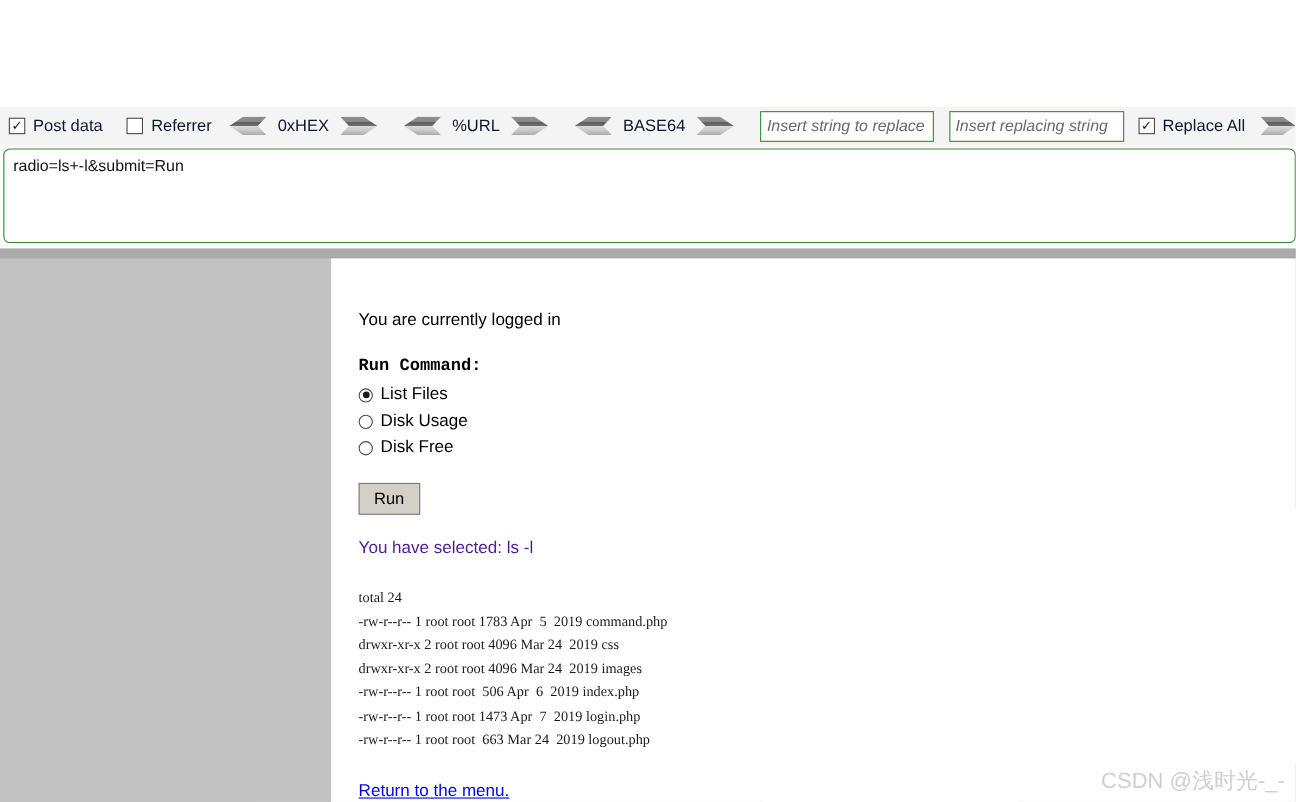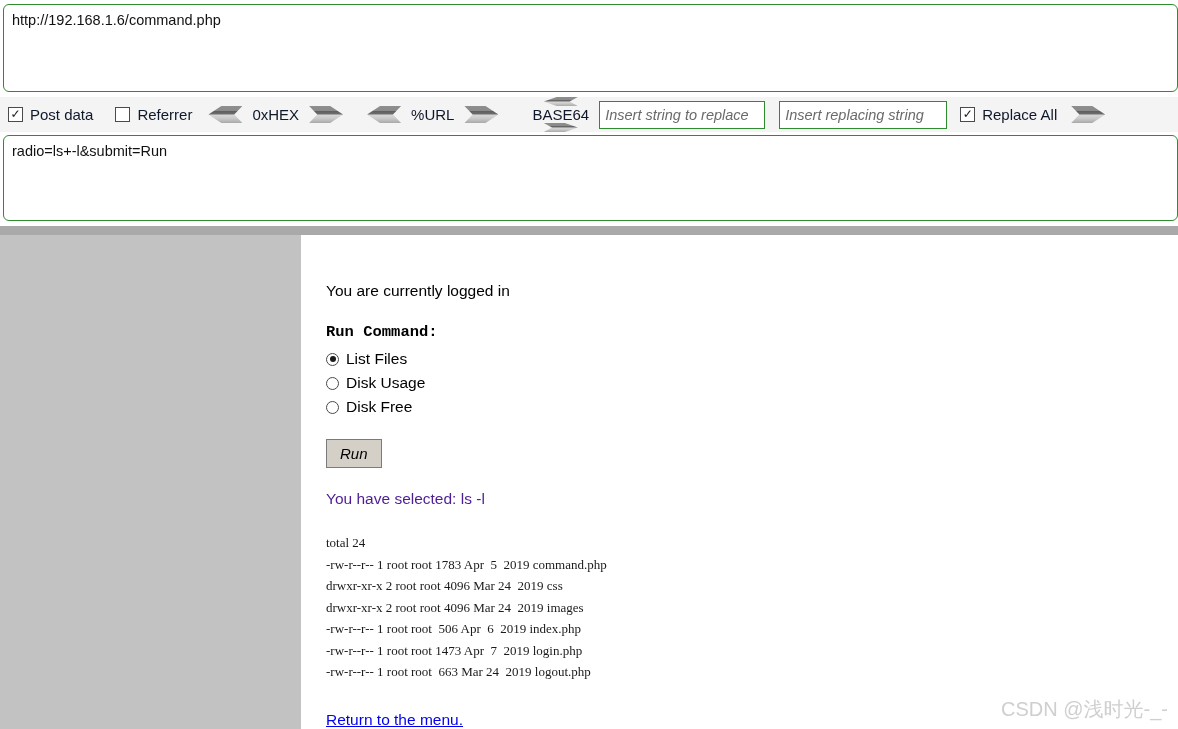--- a/index.html
+++ b/index.html
@@ -220,21 +220,20 @@
     margin: 20px 0 0 0;
     display: inline-block;
     box-sizing: border-box;
     padding: 5px 13px;
     background: #d4d0c8;
     border: 1px solid #7b7b7b;
     font-family: "Liberation Sans", sans-serif;
     font-size: 15px;
     color: #000000;
     cursor: pointer;
-    font-style: italic;
   }
 
   .selected-line {
     font-size: 15.5px;
     color: #4c1d95;
     margin: 22px 0 0 0;
   }
 
   #cmd-output {
     margin: 24px 0 0 0;
@@ -261,21 +260,20 @@
     font-size: 20px;
     color: #cfcfcf;
     white-space: nowrap;
   }
 </style>
 </head>
 <body>
 
 <div id="tool-panel">
 
-  <div id="url-textarea" class="field-box">http://192.168.1.6/command.php</div>
 
   <div id="option-bar">
 
     <div class="opt-group" style="margin-left:8px;">
       <span class="chk checked"></span>
       <span class="opt-label">Post data</span>
     </div>
 
     <div class="opt-group" style="margin-left:22px;">
       <span class="chk"></span>
@@ -295,31 +293,31 @@
     <div class="opt-group" style="margin-left:24px;">
       <span class="arrow left">
           <i></i>
         </span>
       <span class="opt-label" style="margin:0 10px;">%URL</span>
       <span class="arrow right">
           <i></i>
         </span>
     </div>
 
-    <div class="opt-group" style="margin-left:24px;flex-direction:column;">
+    <div class="opt-group" style="margin-left:24px;">
       <span class="arrow left">
           <i></i>
         </span>
       <span class="opt-label" style="margin:0 10px;">BASE64</span>
       <span class="arrow right">
           <i></i>
         </span>
     </div>
 
-    <div id="replace-from" class="replace-input" style="">Insert string to replace</div>
+    <div id="replace-from" class="replace-input" style="margin-left:24px;">Insert string to replace</div>
 
     <div id="replace-to" class="replace-input" style="margin-left:14px;">Insert replacing string</div>
 
     <div class="opt-group" style="margin-left:13px;">
       <span class="chk checked"></span>
       <span class="opt-label">Replace All</span>
     </div>
 
     <span class="arrow right" style="margin-left:14px;">
         <i></i>

